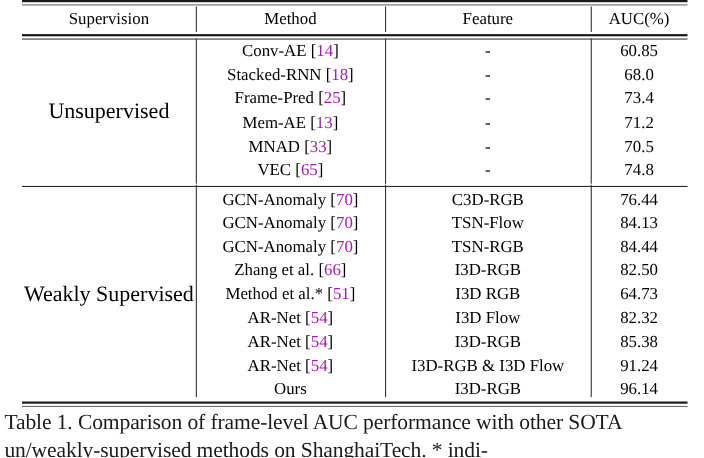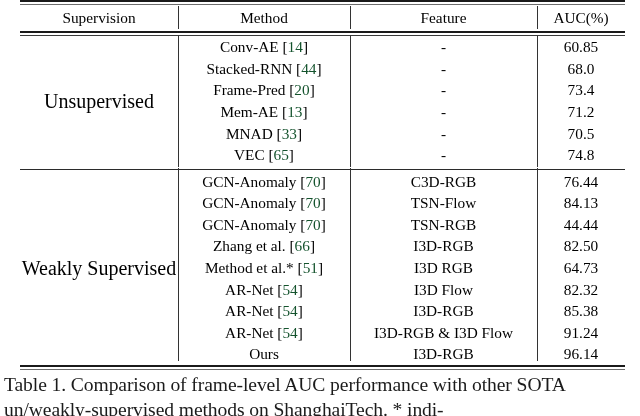--- a/index.html
+++ b/index.html
@@ -80,21 +80,21 @@
 
   
   .vline.head { top: 6px;  height: 23px; }
   
   .vline.body1 { top: 35px; height: 132px; }
   .vline.body2 { top: 168px; height: 193px; }
 
   .row-h { height: 25px; }
   .row-b { height: 21.6px; }
 
-  .refnum { color: #14532d; }
+  .refnum { color: #a21caf; }
   .bold { font-weight: bold; font-family: Liberation Serif, serif; }
 
   .sup-label { font-size: 20px; }
 
   
   .caption {
     position: absolute;
     left: 4px;
     top: 372px;
     width: 634px;
@@ -136,26 +136,26 @@
               <div class="rule-dbl-b"></div>
             </td>
           </tr>
           <tr class="row-b">
             <td rowspan="6" class="sup-label">Unsupervised</td>
             <td><span>Conv-AE</span> [<span class="refnum">14</span>]</td>
             <td>-</td>
             <td>60.85</td>
           </tr>
           <tr class="row-b">
-            <td><span>Stacked-RNN</span> [<span class="refnum">44</span>]</td>
+            <td><span>Stacked-RNN</span> [<span class="refnum">18</span>]</td>
             <td>-</td>
             <td>68.0</td>
           </tr>
           <tr class="row-b">
-            <td><span>Frame-Pred</span> [<span class="refnum">20</span>]</td>
+            <td><span>Frame-Pred</span> [<span class="refnum">25</span>]</td>
             <td>-</td>
             <td>73.4</td>
           </tr>
           <tr class="row-b">
             <td><span>Mem-AE</span> [<span class="refnum">13</span>]</td>
             <td>-</td>
             <td>71.2</td>
           </tr>
           <tr class="row-b">
             <td><span>MNAD</span> [<span class="refnum">33</span>]</td>
@@ -180,21 +180,21 @@
             <td>76.44</td>
           </tr>
           <tr class="row-b">
             <td><span>GCN-Anomaly</span> [<span class="refnum">70</span>]</td>
             <td>TSN-Flow</td>
             <td>84.13</td>
           </tr>
           <tr class="row-b">
             <td><span>GCN-Anomaly</span> [<span class="refnum">70</span>]</td>
             <td>TSN-RGB</td>
-            <td>44.44</td>
+            <td>84.44</td>
           </tr>
           <tr class="row-b">
             <td><span>Zhang et al.</span> [<span class="refnum">66</span>]</td>
             <td>I3D-RGB</td>
             <td>82.50</td>
           </tr>
           <tr class="row-b">
             <td><span>Method et al.*</span> [<span class="refnum">51</span>]</td>
             <td>I3D RGB</td>
             <td>64.73</td>

